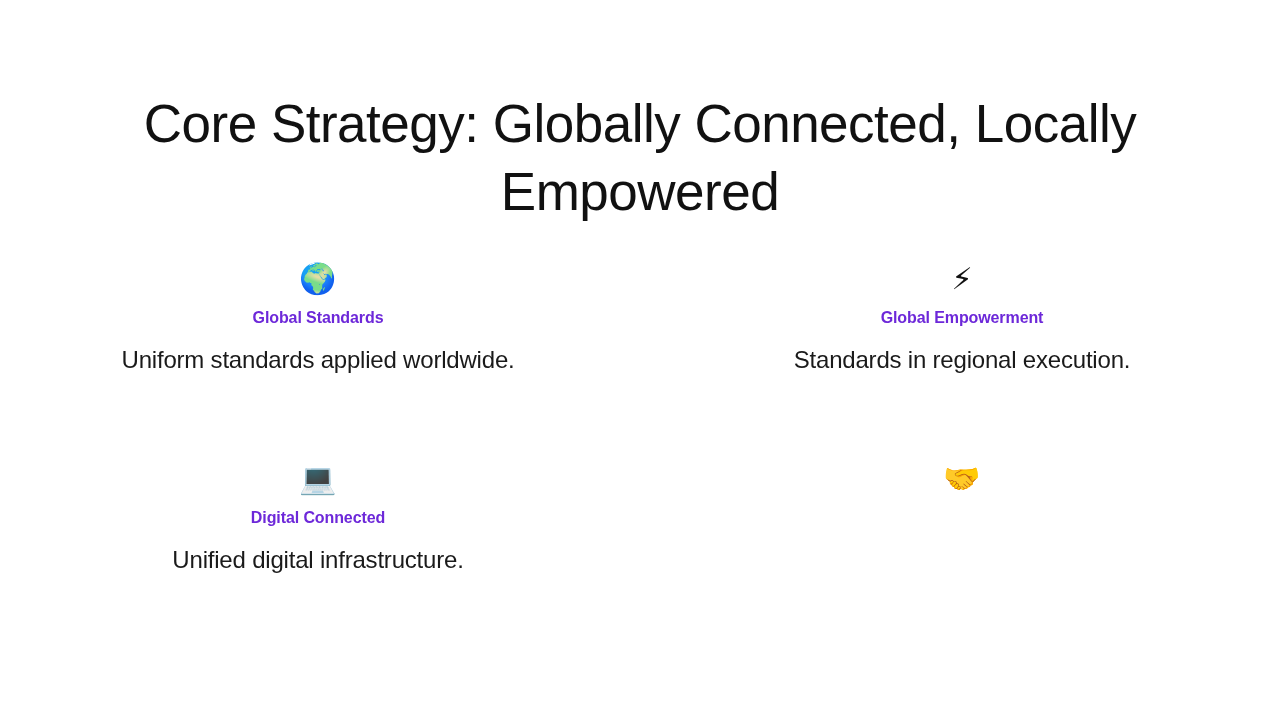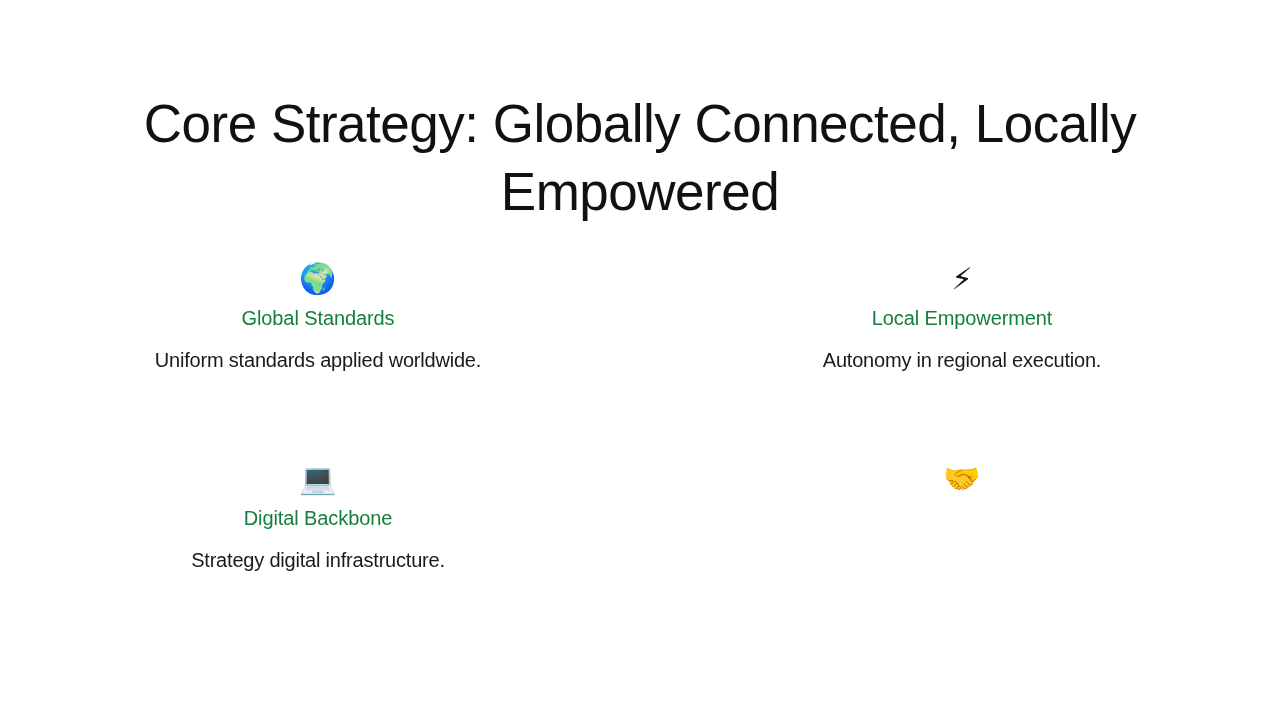--- a/index.html
+++ b/index.html
@@ -64,30 +64,30 @@
     font-size: 30px;
     line-height: 34px;
     height: 38px;
     display: block;
     font-family: "DejaVu Sans", sans-serif;
     user-select: none;
   }
 
   .feature-heading {
     margin-top: 5px;
-    font-size: 20px;
-    font-weight: 400;
+    font-size: 16px;
+    font-weight: 700;
     line-height: 26px;
     letter-spacing: -0.1px;
-    color: #15803d;
+    color: #6d28d9;
   }
 
   .feature-desc {
     margin-top: 14px;
-    font-size: 20px;
+    font-size: 24px;
     font-weight: 400;
     line-height: 30px;
     letter-spacing: -0.2px;
     color: #1a1a1a;
     white-space: nowrap;
   }
 </style>
 </head>
 <body>
 
@@ -98,28 +98,28 @@
   <div class="features">
 
     <div class="feature">
       <span class="feature-icon">🌍</span>
       <div class="feature-heading">Global Standards</div>
       <div class="feature-desc">Uniform standards applied worldwide.</div>
     </div>
 
     <div class="feature">
       <span class="feature-icon">⚡</span>
-      <div class="feature-heading">Local Empowerment</div>
-      <div class="feature-desc">Autonomy in regional execution.</div>
+      <div class="feature-heading">Global Empowerment</div>
+      <div class="feature-desc">Standards in regional execution.</div>
     </div>
 
     <div class="feature">
       <span class="feature-icon">💻</span>
-      <div class="feature-heading">Digital Backbone</div>
-      <div class="feature-desc">Strategy digital infrastructure.</div>
+      <div class="feature-heading">Digital Connected</div>
+      <div class="feature-desc">Unified digital infrastructure.</div>
     </div>
 
     <div class="feature">
       <span class="feature-icon">🤝</span>
     </div>
 
   </div>
 </div>
 
 </body></html>

